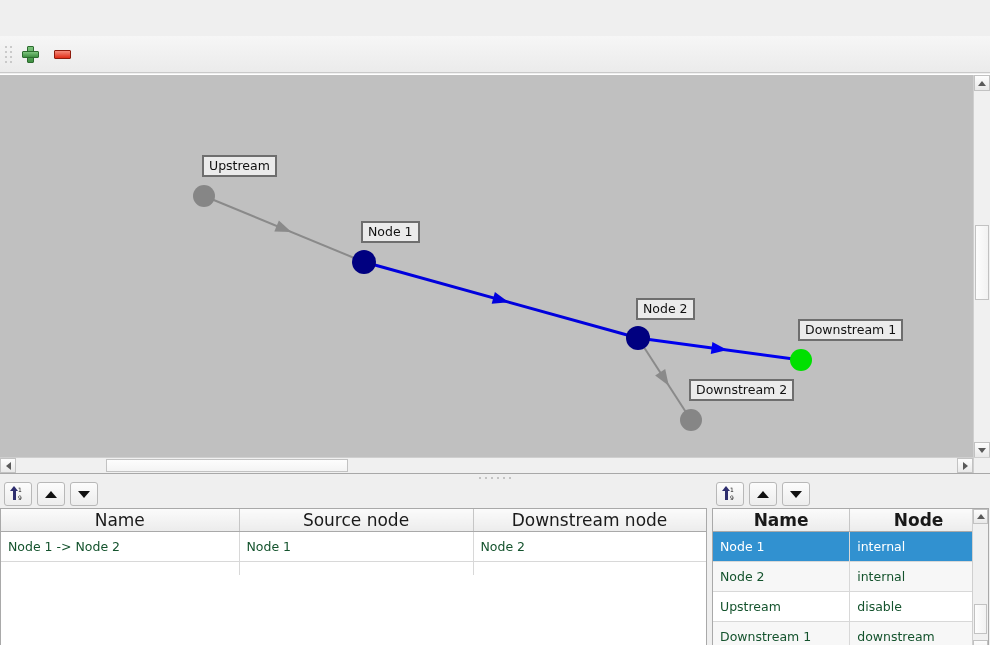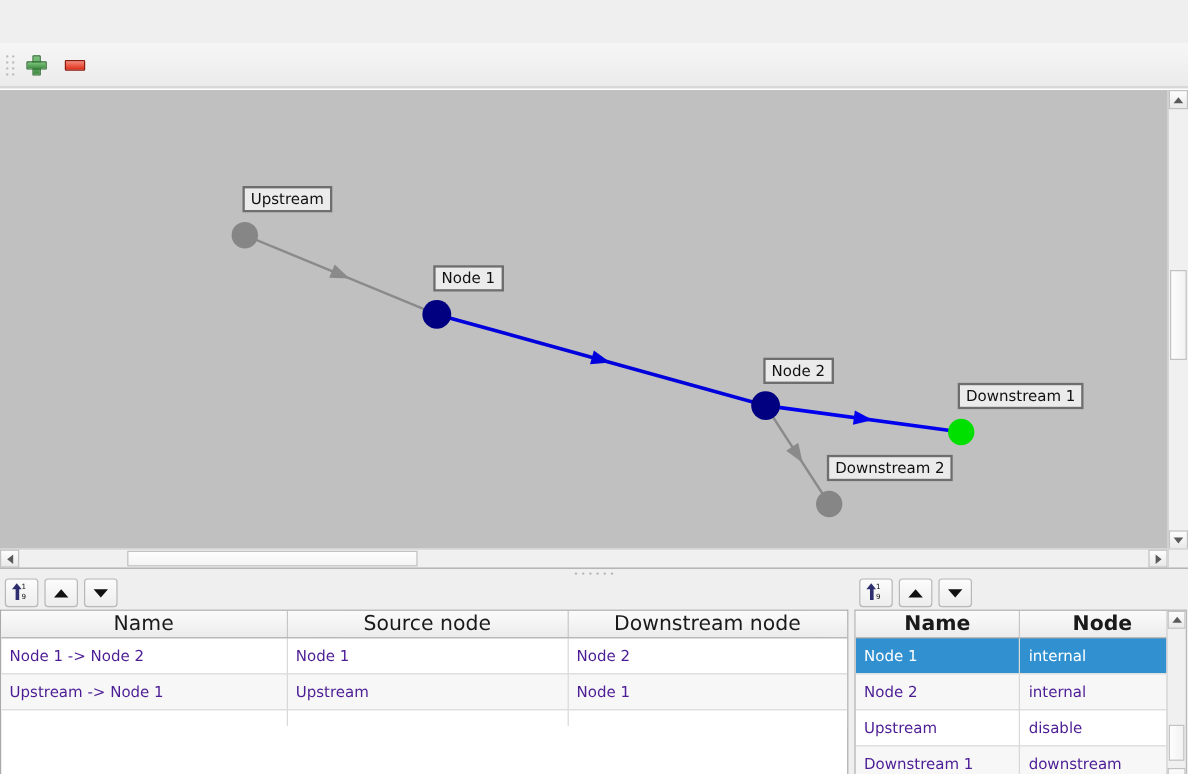--- a/index.html
+++ b/index.html
@@ -280,21 +280,21 @@
     text-align: center;
     padding: 0;
   }
   .tbl.bold-head th { font-weight: bold; }
   .tbl td {
     height: 30px;
     border-right: 1px solid #d8d8d8;
     border-bottom: 1px solid #d8d8d8;
     padding: 0 0 0 7px;
     font-size: 12.5px;
-    color: #4c1d95;
+    color: #14532d;
     white-space: nowrap;
     overflow: hidden;
     text-overflow: ellipsis;
   }
   .tbl tr.alt td { background: #f7f7f7; }
   .tbl tr.sel td { background: #3191d0; color: #ffffff; }
   .tbl tr.empty td { height: 14px; border-bottom: none; }
 
   .left-table { width: 707px; height: 148px; }
   .right-table { width: 277px; height: 148px; }
@@ -456,25 +456,20 @@
                 <th>Source node</th>
                 <th>Downstream node</th>
               </tr>
             </thead>
           <tbody id="edges-body">
               <tr>
                 <td>Node 1 -&gt; Node 2</td>
                 <td>Node 1</td>
                 <td>Node 2</td>
               </tr>
-              <tr class="alt">
-                <td>Upstream -&gt; Node 1</td>
-                <td>Upstream</td>
-                <td>Node 1</td>
-              </tr>
               <tr class="empty">
                 <td></td>
                 <td></td>
                 <td></td>
               </tr>
             </tbody>
         </table>
       </div>
     </div>
 

